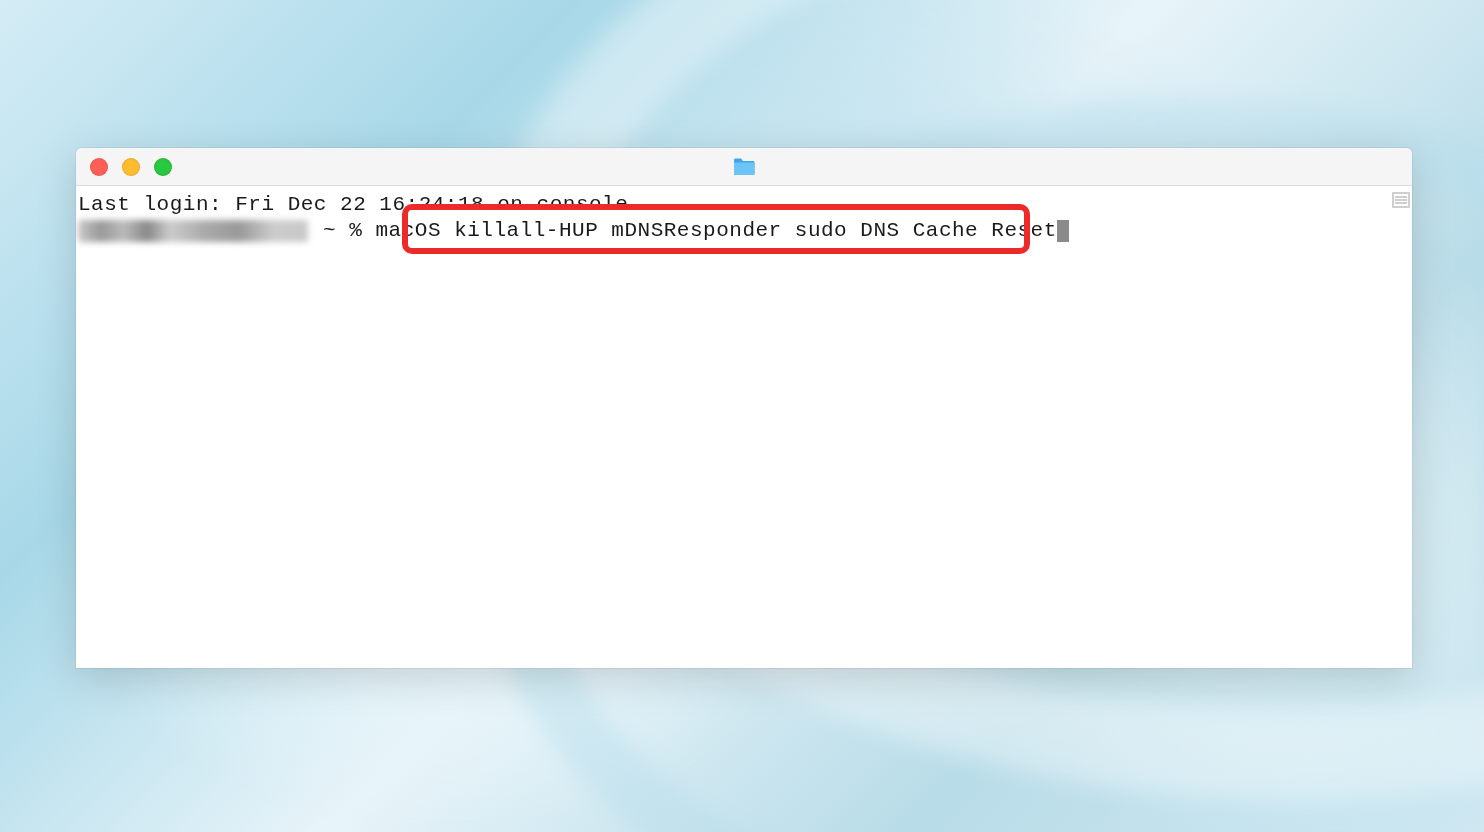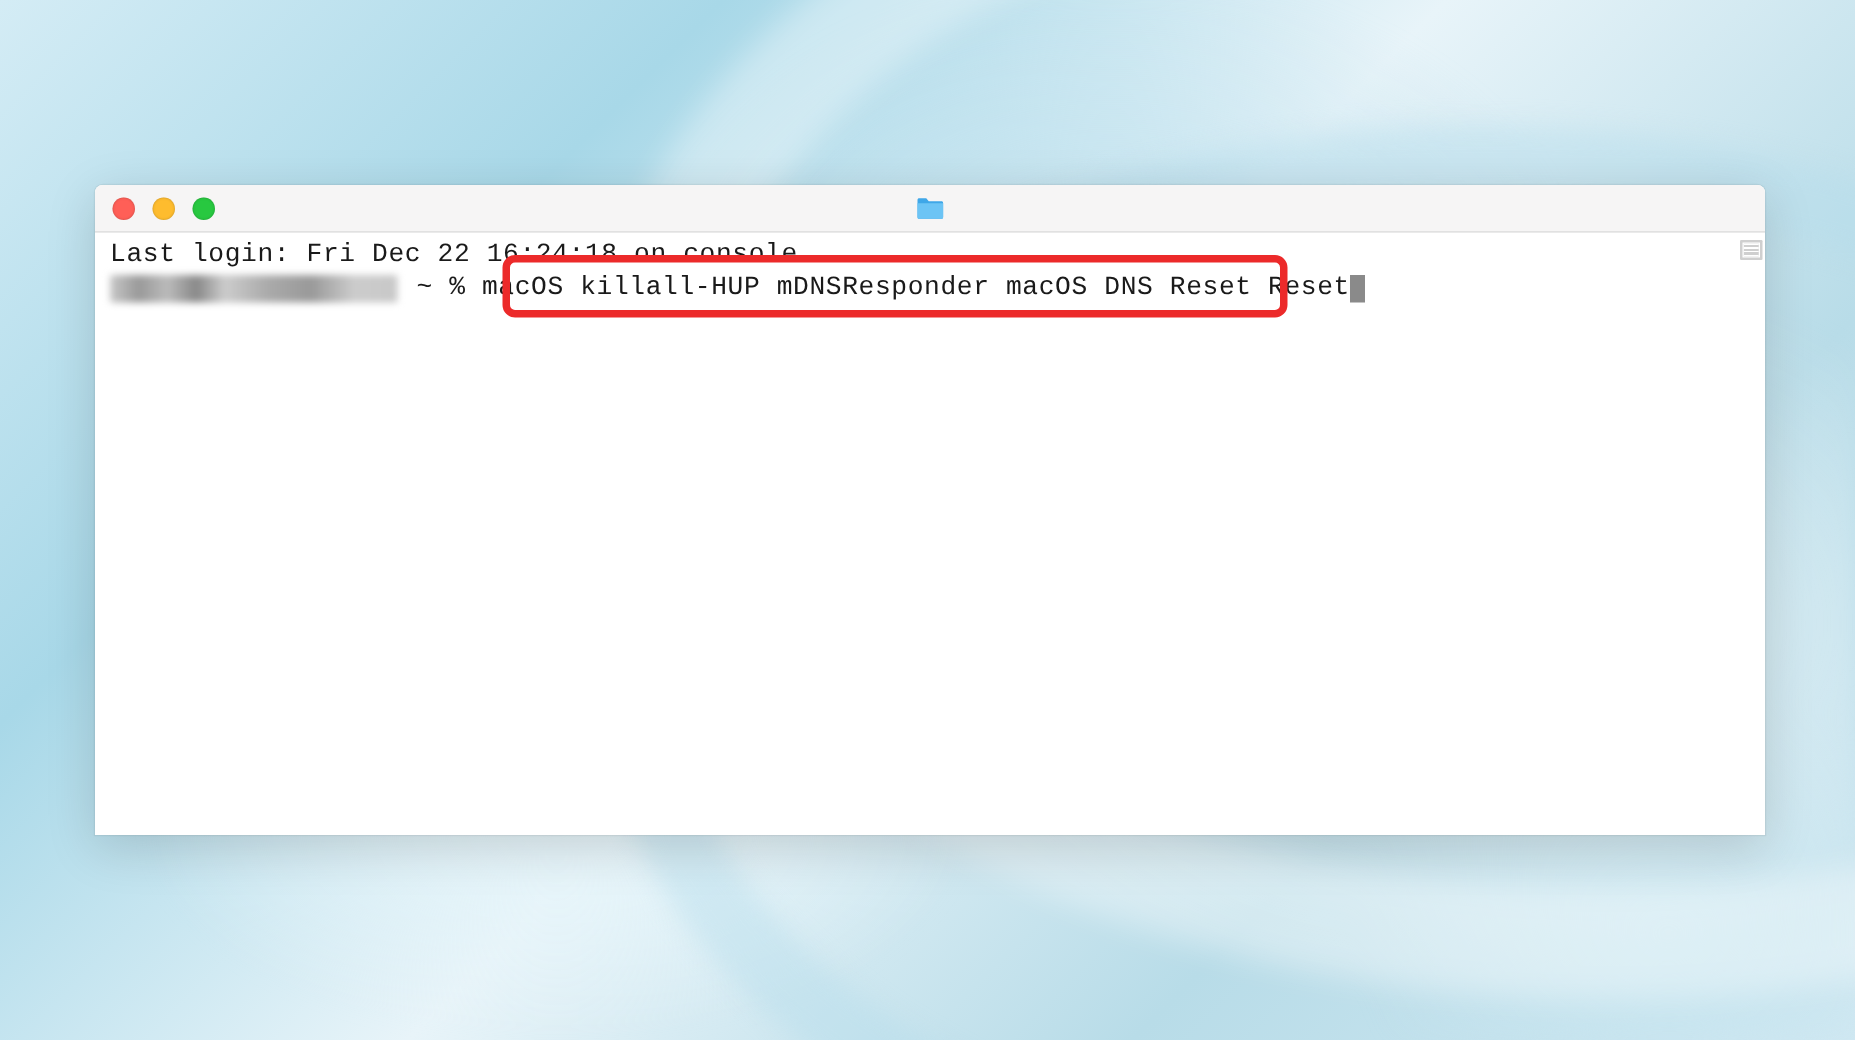--- a/index.html
+++ b/index.html
@@ -87,21 +87,21 @@
       transform: translateX(-50%);
       display: flex;
       align-items: center;
     }
     .folder-icon {
       width: 24px;
       height: 20px;
     }
     .terminal-body {
       flex: 1;
-      padding: 6px 12px;
+      padding: 6px 2px;
       font-family: "Menlo", "Consolas", "Courier New", monospace;
       font-size: 21px;
       line-height: 26px;
       color: #1a1a1a;
       letter-spacing: 0.5px;
       font-weight: 500;
       position: relative;
     }
     .line1 {
       white-space: pre;
@@ -172,20 +172,20 @@
       <svg class="folder-icon" viewBox="0 0 24 20">
         <path d="M2 3 C2 2 2.5 1.5 3.5 1.5 L9 1.5 L11 4 L21 4 C22 4 22.5 4.5 22.5 5.5 L22.5 16.5 C22.5 17.5 22 18 21 18 L3.5 18 C2.5 18 2 17.5 2 16.5 Z" fill="#3fa7e8"></path>
         <path d="M2 5.5 L22.5 5.5 L22.5 16.5 C22.5 17.5 22 18 21 18 L3.5 18 C2.5 18 2 17.5 2 16.5 Z" fill="#6cc4f5"></path>
       </svg>
     </div>
   </div>
 
   <div class="terminal-body">
     <div class="line1">Last login: Fri Dec 22 16:24:18 on console</div>
     <div class="line2">
-      <span class="blurred"></span><span> ~ % </span><span>macOS</span><span> killall-HUP mDNSResponder macOS DNS Reset Reset</span><span class="cursor-block"></span>
+      <span class="blurred"></span><span> ~ % </span><span>macOS</span><span> killall-HUP mDNSResponder sudo DNS Cache Reset</span><span class="cursor-block"></span>
     </div>
   </div>
 
   <div class="sidebar-icon"></div>
 </div>
 
 <div class="highlight-box" id="hl" style="left: 402px; top: 204px; width: 628px; height: 50px;"></div>
 
 </body></html>

